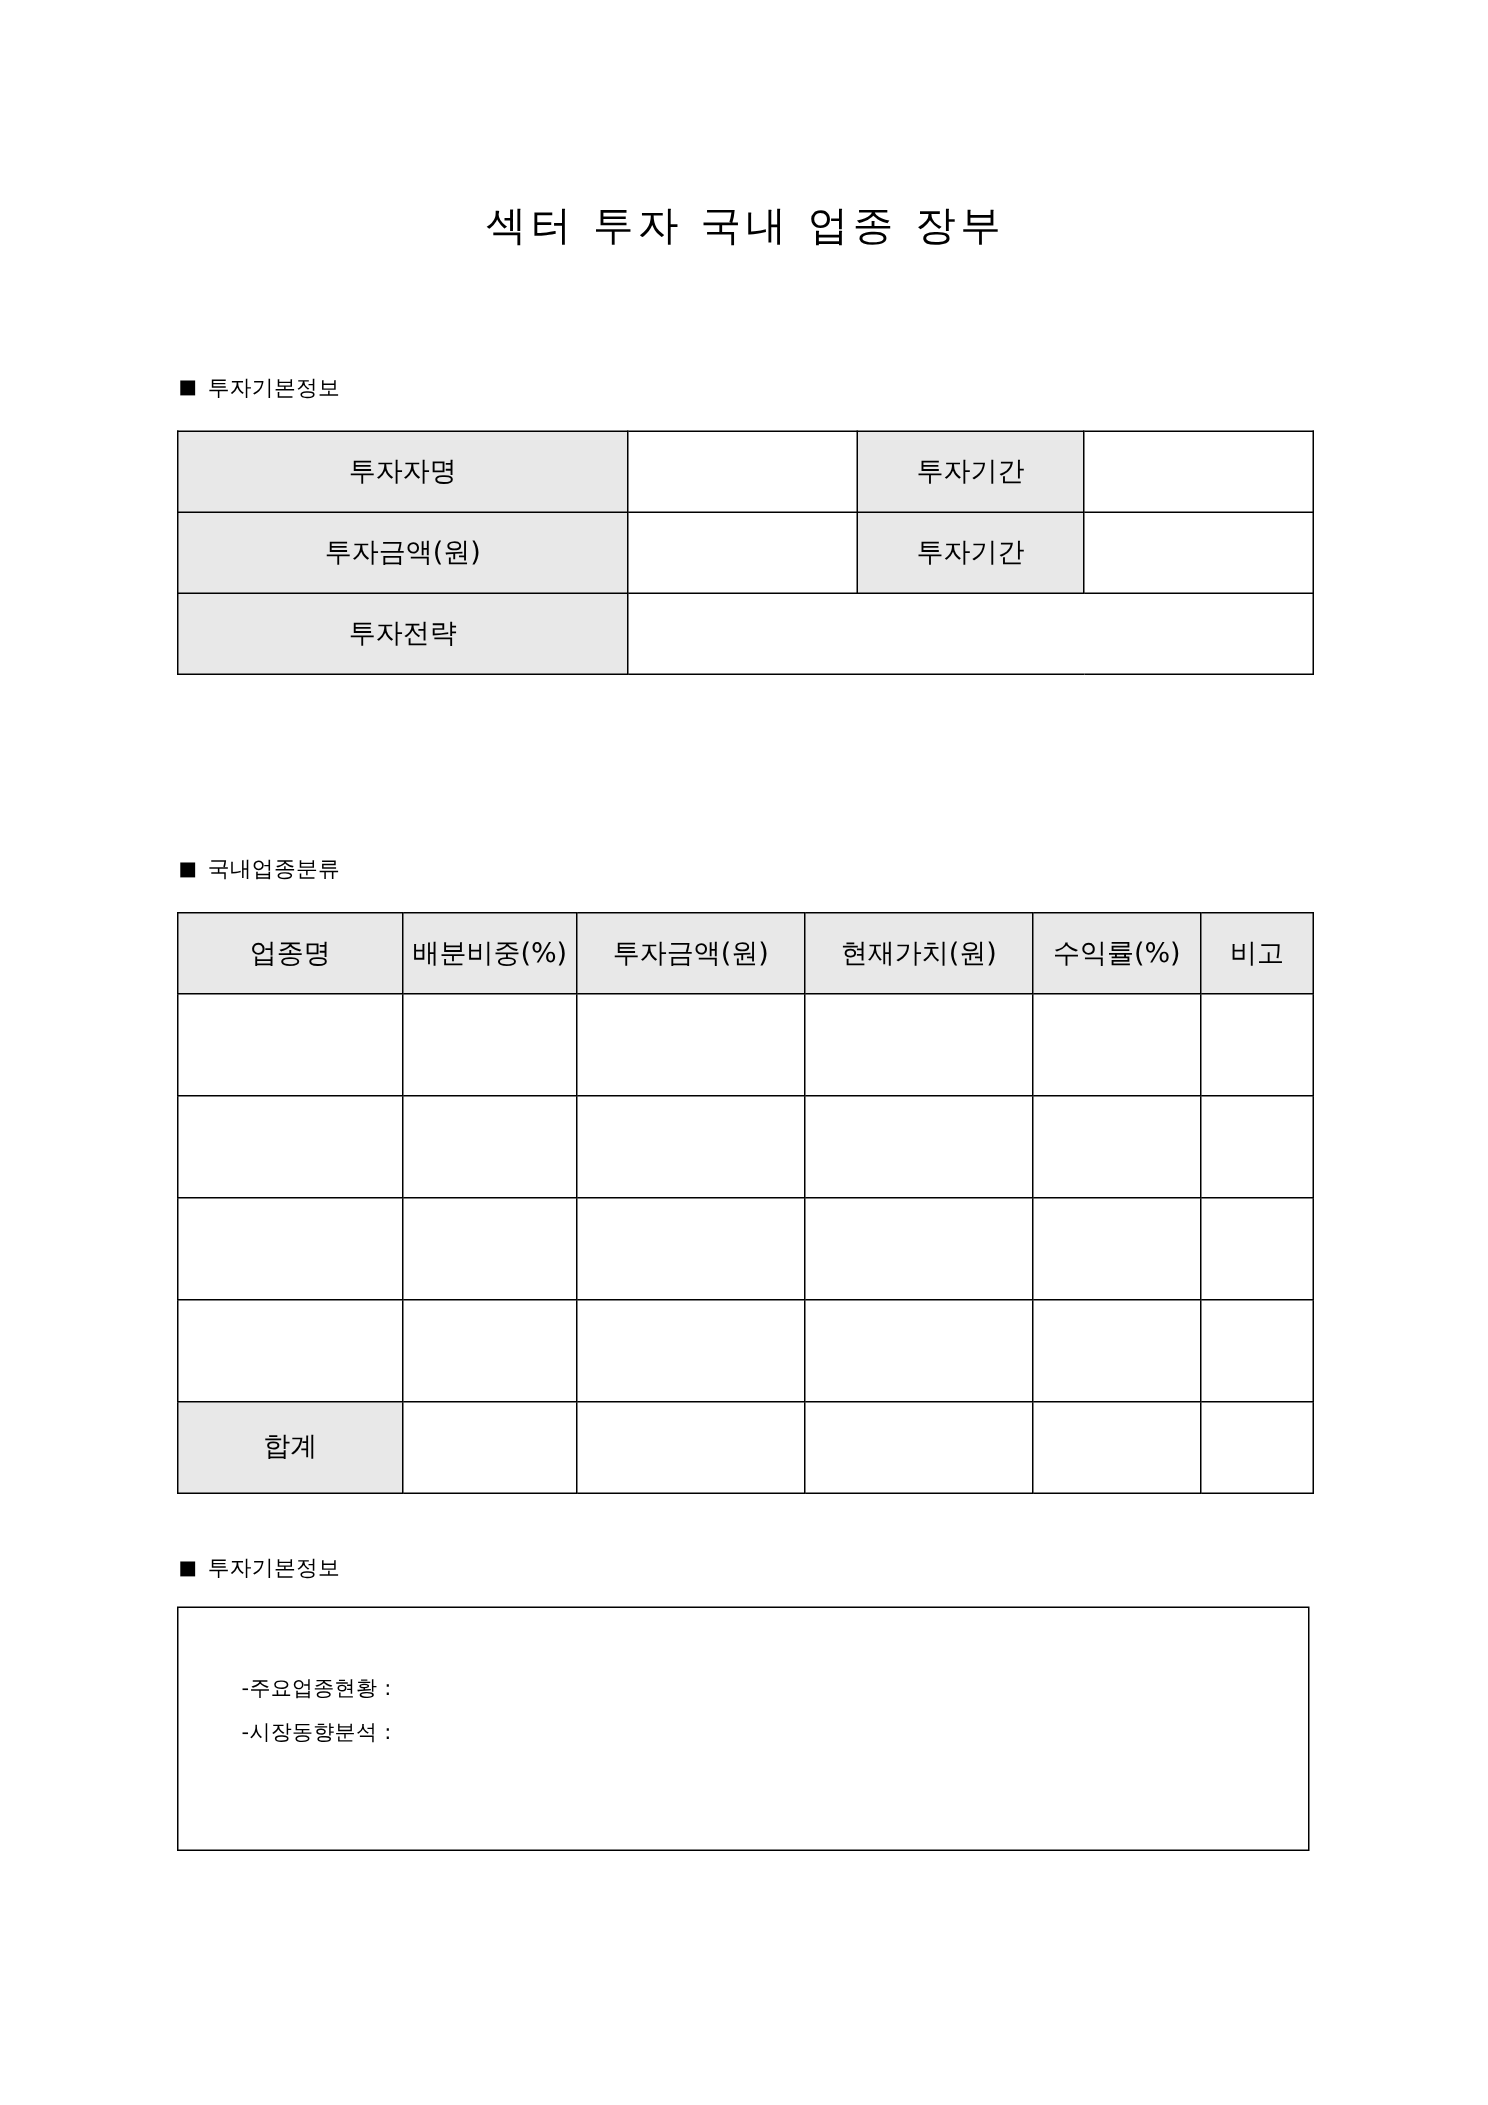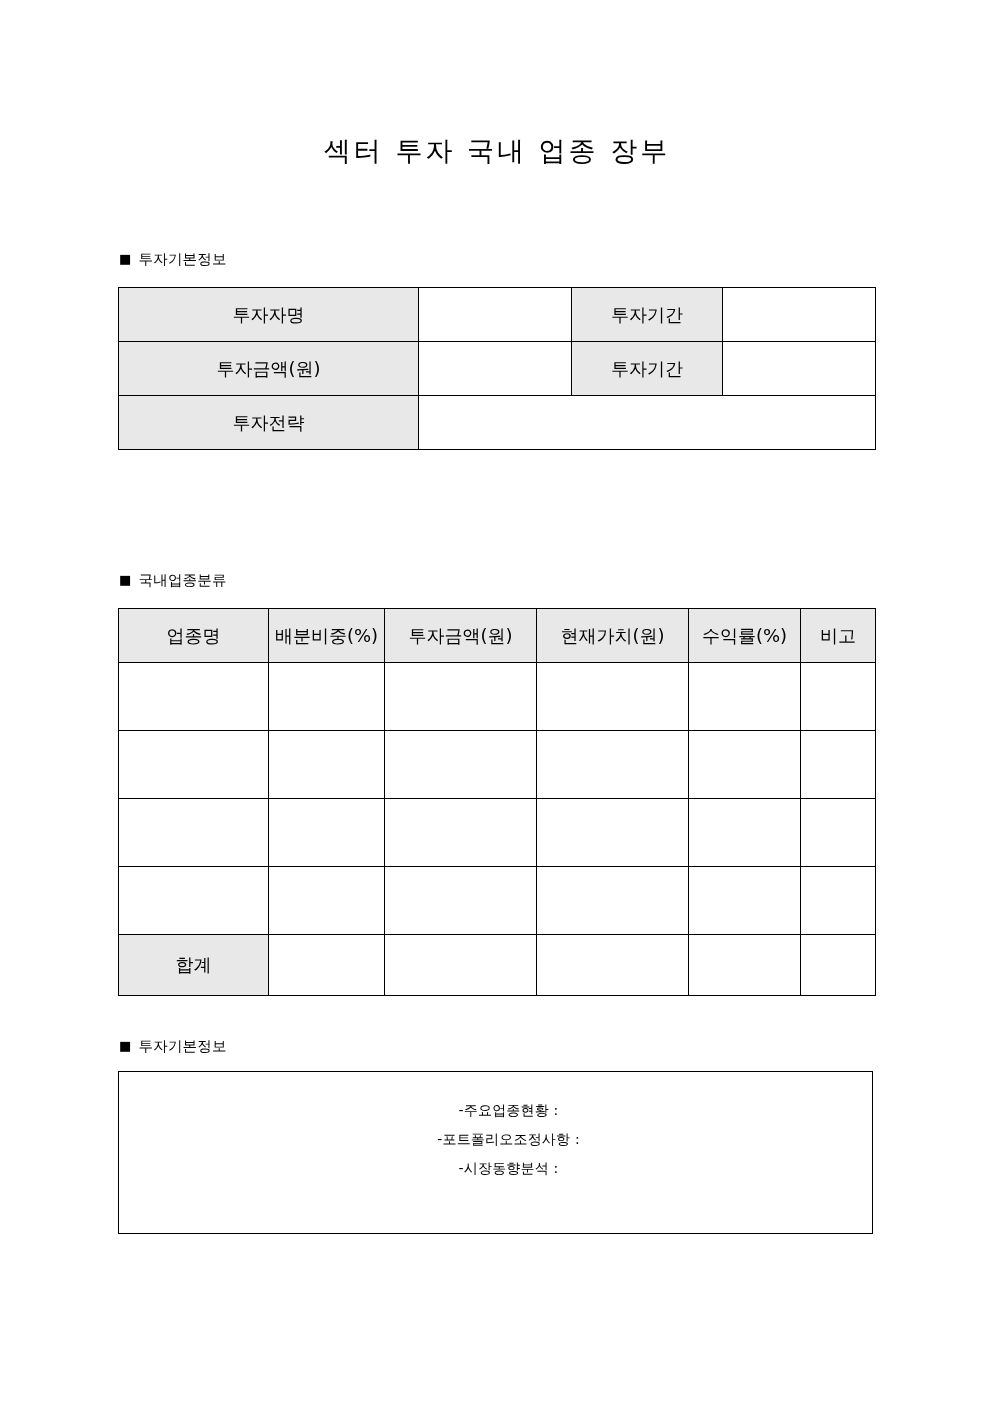--- a/index.html
+++ b/index.html
@@ -116,24 +116,23 @@
     position: absolute;
     left: 118px;
     top: 1071px;
     width: 755px;
     height: 163px;
     border: 1px solid #000000;
     background: #ffffff;
     box-sizing: border-box;
   }
   #notes-list {
-    margin: 0;
+    margin: 16px;
     padding: 24px 0 0 26px;
     list-style: none;
-    text-align: center;
   }
   #notes-list li {
     font-size: 14px;
     line-height: 29px;
     letter-spacing: 0.2px;
     white-space: nowrap;
   }
 </style>
 </head>
 <body>
@@ -240,18 +239,17 @@
     </tbody>
   </table>
 
   <div class="section-heading" id="heading-manage">
     <span class="bullet">■</span><span>투자기본정보</span>
   </div>
 
   <div id="notes-box">
     <ul id="notes-list">
       <li>-주요업종현황 :</li>
-      <li>-포트폴리오조정사항 :</li>
       <li>-시장동향분석 :</li>
     </ul>
   </div>
 
 </div>
 
 </body></html>

